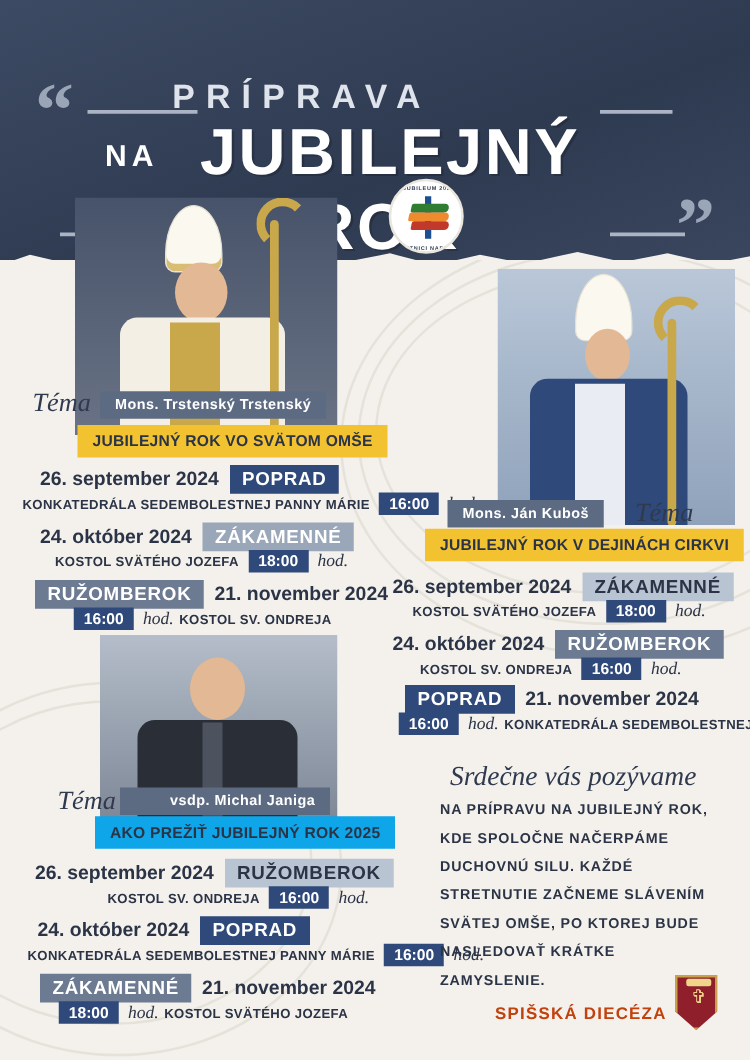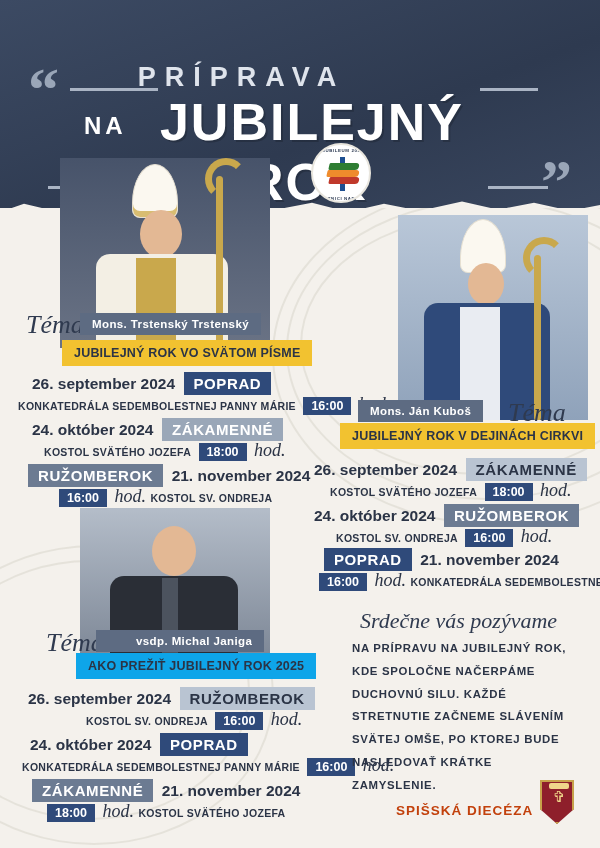--- a/index.html
+++ b/index.html
@@ -143,21 +143,21 @@
     border-radius: 50%; border-bottom-color: transparent; border-right-color: transparent;
   }
 
   
   .script {
     font-family: "Liberation Serif", serif;
     font-style: italic; color: #2f3a4f;
   }
   .tema {
     position: absolute;
-    font-size: 26px;
+    font-size: 21px;
   }
   .name-chip {
     position: absolute;
     background: #5d6b82; color: #fff;
     font-size: 11.5px; font-weight: bold; letter-spacing: .4px;
     padding: 5px 12px;
     white-space: nowrap;
   }
   .theme-chip {
     position: absolute;
@@ -186,21 +186,21 @@
     font-size: 10.5px; font-weight: bold; color: #2b3446; letter-spacing: .3px;
   }
   .time {
     display: inline-block;
     background: #2f4a7a; color: #fff;
     font-size: 12.5px; font-weight: bold;
     padding: 2px 8px; margin: 0 3px;
   }
   .hod {
     font-family: "Liberation Serif", serif; font-style: italic;
-    font-size: 18px; color: #2b3446;
+    font-size: 14px; color: #2b3446;
   }
 
   
   .invite-title {
     position: absolute; left: 360px; top: 608px;
     font-size: 22px;
   }
   .invite-body {
     position: absolute; left: 352px; top: 637px; width: 224px;
     color: #2b3446; font-size: 11.4px; font-weight: bold;
@@ -281,21 +281,21 @@
 
   <div class="photo p3">
     <div class="bg"></div>
     <div class="fig-head" style="left:72px; top:18px; width:44px; height:50px;"></div>
     <div class="fig-body" style="left:30px; top:68px; width:128px; height:84px; background:#2a2e36;"></div>
     <div class="fig-body" style="left:82px; top:70px; width:16px; height:82px; background:#4c535e; border-radius:0;"></div>
   </div>
 
   <div class="script tema" style="left:26px; top:310px;">Téma</div>
   <div class="name-chip" style="left:80px; top:313px;">Mons. Trstenský Trstenský</div>
-  <div class="theme-chip th-yellow" style="left:62px; top:340px;">JUBILEJNÝ ROK VO SVÄTOM PÍSME</div>
+  <div class="theme-chip th-yellow" style="left:62px; top:340px;">JUBILEJNÝ ROK VO SVÄTOM OMŠE</div>
 
   <div class="row" style="left:32px; top:372px;">
     <span class="date">26. september 2024</span>
     <span class="city c-blue">POPRAD</span>
   </div>
   <div class="row" style="left:18px; top:394px;">
     <span class="venue">KONKATEDRÁLA SEDEMBOLESTNEJ PANNY MÁRIE</span>
     <span class="time">16:00</span>
     <span class="hod">hod.</span>
   </div>

